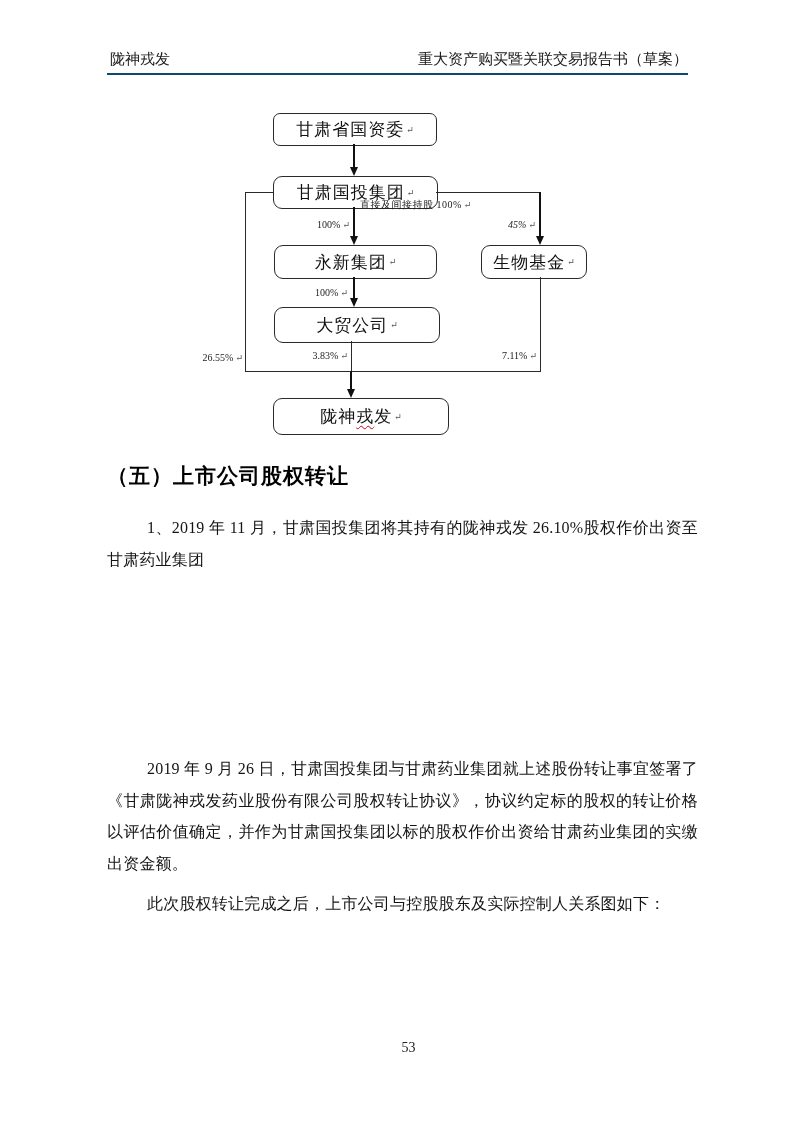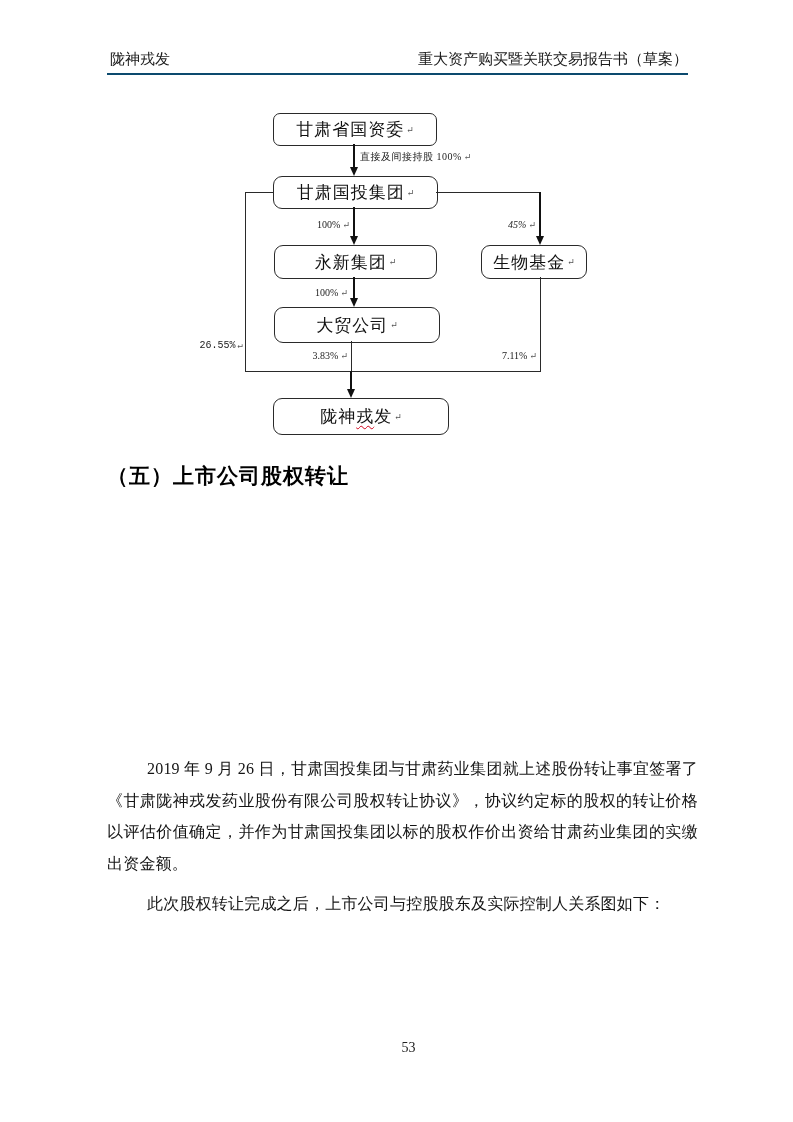--- a/index.html
+++ b/index.html
@@ -18,21 +18,21 @@
         font-size:17px;letter-spacing:1px;color:#111;}
   .ret{font-size:9px;color:#555;margin-left:2px;letter-spacing:0;}
   .vline,.hline{position:absolute;background:#2a2a2a;}
   .vline{width:1.2px;}
   .hline{height:1.2px;}
   .shaft{width:2px;background:#111;}
   .ah{position:absolute;width:0;height:0;border-left:4.5px solid transparent;
       border-right:4.5px solid transparent;border-top:9px solid #111;}
   .plabel{position:absolute;font-size:10px;color:#222;text-align:right;width:60px;
           font-family:"Liberation Serif","DejaVu Serif",serif;}
-  .elabel{position:absolute;font-size:10px;color:#222;letter-spacing:0.5px;}
+  .elabel{position:absolute;font-size:10px;color:#222;letter-spacing:0.5px;margin-top:48px;}
   .misspell{text-decoration:underline wavy #d0021b;text-decoration-thickness:1px;text-underline-offset:3px;}
 
   
   .sec-heading{position:absolute;left:107px;top:462px;width:591px;
        font-family:"Liberation Sans","DejaVu Sans",sans-serif;
        font-weight:700;font-size:21px;letter-spacing:1px;color:#000;}
   .para{position:absolute;left:107px;width:591px;font-size:16px;line-height:31.7px;
         text-align:justify;text-indent:40px;color:#141414;letter-spacing:0.2px;}
   .p1{top:512px;} .p2{top:584px;} .p3{top:753px;} .p4{top:888px;text-align:left;}
 
@@ -98,21 +98,21 @@
 
     <div class="hline" style="left:436px;top:191.5px;width:105px;"></div>
     <div class="vline shaft" style="left:539px;top:191.5px;height:45px;"></div>
     <div class="ah" style="left:535.5px;top:236px;"></div>
     <div class="plabel" style="left:476px;top:219px;font-style:italic;">
       <span>45%</span><span class="ret">↵</span>
     </div>
 
     <div class="hline" style="left:245px;top:191.5px;width:28px;"></div>
     <div class="vline" style="left:245px;top:191.5px;height:180px;"></div>
-    <div class="plabel" style="left:183px;top:340px;font-family:Liberation Mono, monospace;">
+    <div class="plabel" style="left:183px;top:352px;">
       <span>26.55%</span><span class="ret">↵</span>
     </div>
 
     <div class="vline shaft" style="left:353px;top:277px;height:22px;"></div>
     <div class="ah" style="left:349.5px;top:298px;"></div>
     <div class="plabel" style="left:288px;top:287px;">
       <span>100%</span><span class="ret">↵</span>
     </div>
 
     <div class="vline" style="left:350.5px;top:341px;height:31px;"></div>
@@ -125,18 +125,19 @@
       <span>7.11%</span><span class="ret">↵</span>
     </div>
 
     <div class="hline" style="left:245px;top:371px;width:296px;"></div>
     <div class="vline shaft" style="left:350px;top:371px;height:19px;"></div>
     <div class="ah" style="left:346.5px;top:389px;"></div>
   </div>
 
   <div class="sec-heading">（五）上市公司股权转让</div>
 
+  <div class="para p1">1、2019 年 11 月，甘肃国投集团将其持有的陇神戎发 26.10%股权作价出资至甘肃药业集团</div>
   <div class="para p3">2019 年 9 月 26 日，甘肃国投集团与甘肃药业集团就上述股份转让事宜签署了《甘肃陇神戎发药业股份有限公司股权转让协议》，协议约定标的股权的转让价格以评估价值确定，并作为甘肃国投集团以标的股权作价出资给甘肃药业集团的实缴出资金额。</div>
   <div class="para p4">此次股权转让完成之后，上市公司与控股股东及实际控制人关系图如下：</div>
 
   <div class="footer">53</div>
 
 </div>
 
 </body></html>

